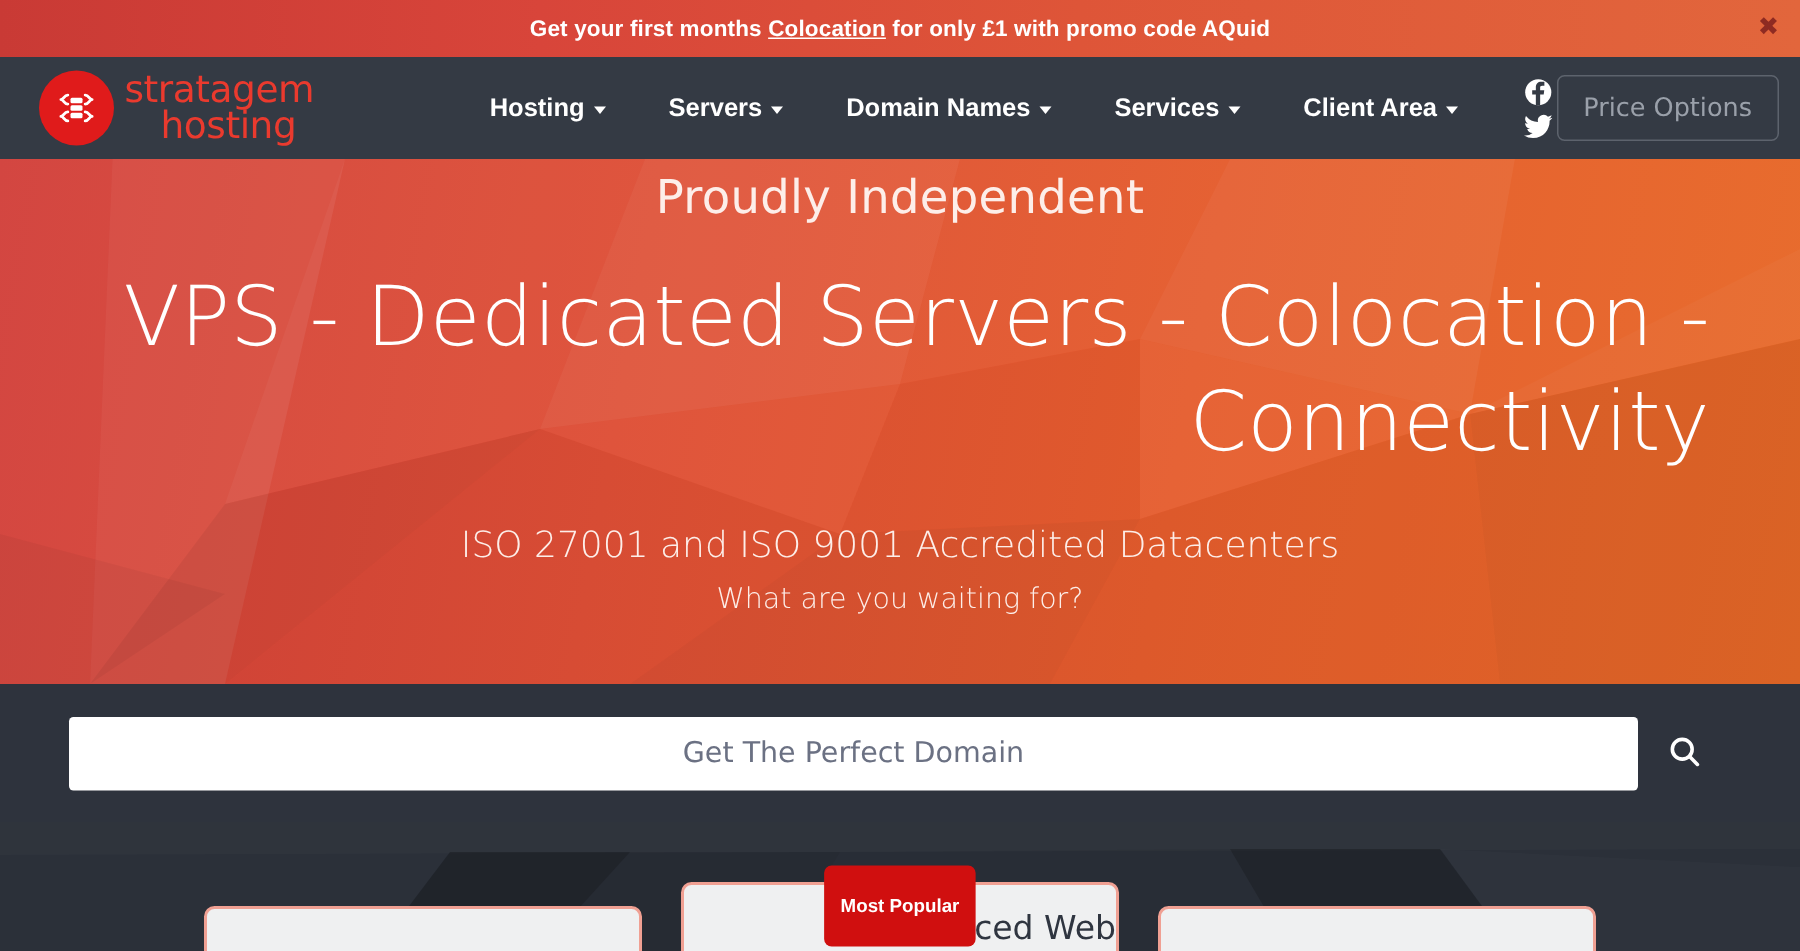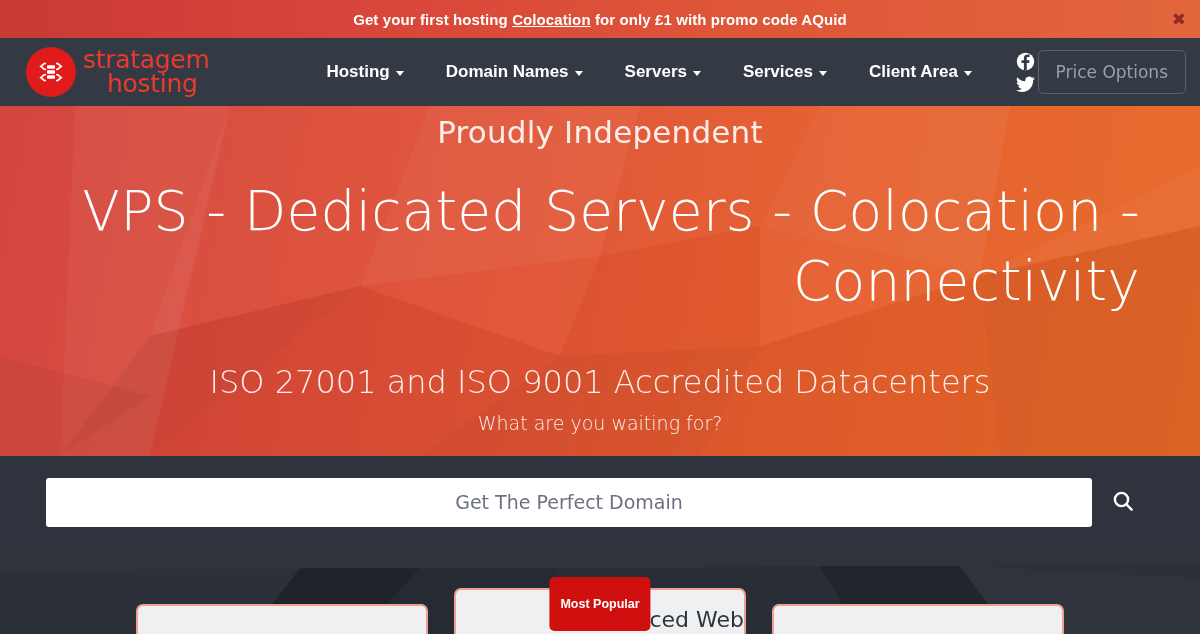--- a/index.html
+++ b/index.html
@@ -137,23 +137,23 @@
     color: #fff;
     font-size: 55px;
     font-family: "DejaVu Sans", sans-serif;
     font-weight: 300;
     line-height: 1.28;
     letter-spacing: 0.2px;
     padding: 0 60px;
     text-align: right;
   }
   .hero-sub {
-    margin-top: 46px;
+    margin-top: 32px;
     color: #fdeee9;
-    font-size: 32px;
+    font-size: 24px;
     font-family: "DejaVu Sans", sans-serif;
     font-weight: 300;
   }
   .hero-sub2 {
     margin-top: 11px;
     color: #fdeee9;
     font-size: 19px;
     font-family: "DejaVu Sans", sans-serif;
     font-weight: 300;
   }
@@ -234,21 +234,21 @@
     color: #2f3540;
     font-size: 22px;
     font-family: "DejaVu Sans", sans-serif;
   }
 </style>
 </head>
 <body>
 
 <div class="promo-bar">
   <div class="promo-text">
-    <span>Get your first hosting </span><a class="promo-link" href="#">Colocation</a><span> for only £1 with promo code AQuid</span>
+    <span>Get your first months </span><a class="promo-link" href="#">Colocation</a><span> for only £1 with promo code AQuid</span>
   </div>
   <div class="promo-close">✖</div>
 </div>
 
 <div class="navbar">
 
   <div class="brand">
     <div class="brand-mark">
       <svg width="34" height="34" viewBox="0 0 34 34" aria-hidden="true">
         <g fill="none" stroke="#ffffff" stroke-width="1.9" stroke-linecap="round" stroke-linejoin="round">
@@ -269,25 +269,25 @@
       <span class="l2">hosting</span>
     </div>
   </div>
 
   <div class="nav-links">
     <div class="nav-item">
       <span>Hosting</span>
       <span class="caret"></span>
     </div>
     <div class="nav-item">
+      <span>Servers</span>
+      <span class="caret"></span>
+    </div>
+    <div class="nav-item">
       <span>Domain Names</span>
-      <span class="caret"></span>
-    </div>
-    <div class="nav-item">
-      <span>Servers</span>
       <span class="caret"></span>
     </div>
     <div class="nav-item">
       <span>Services</span>
       <span class="caret"></span>
     </div>
     <div class="nav-item">
       <span>Client Area</span>
       <span class="caret"></span>
     </div>

